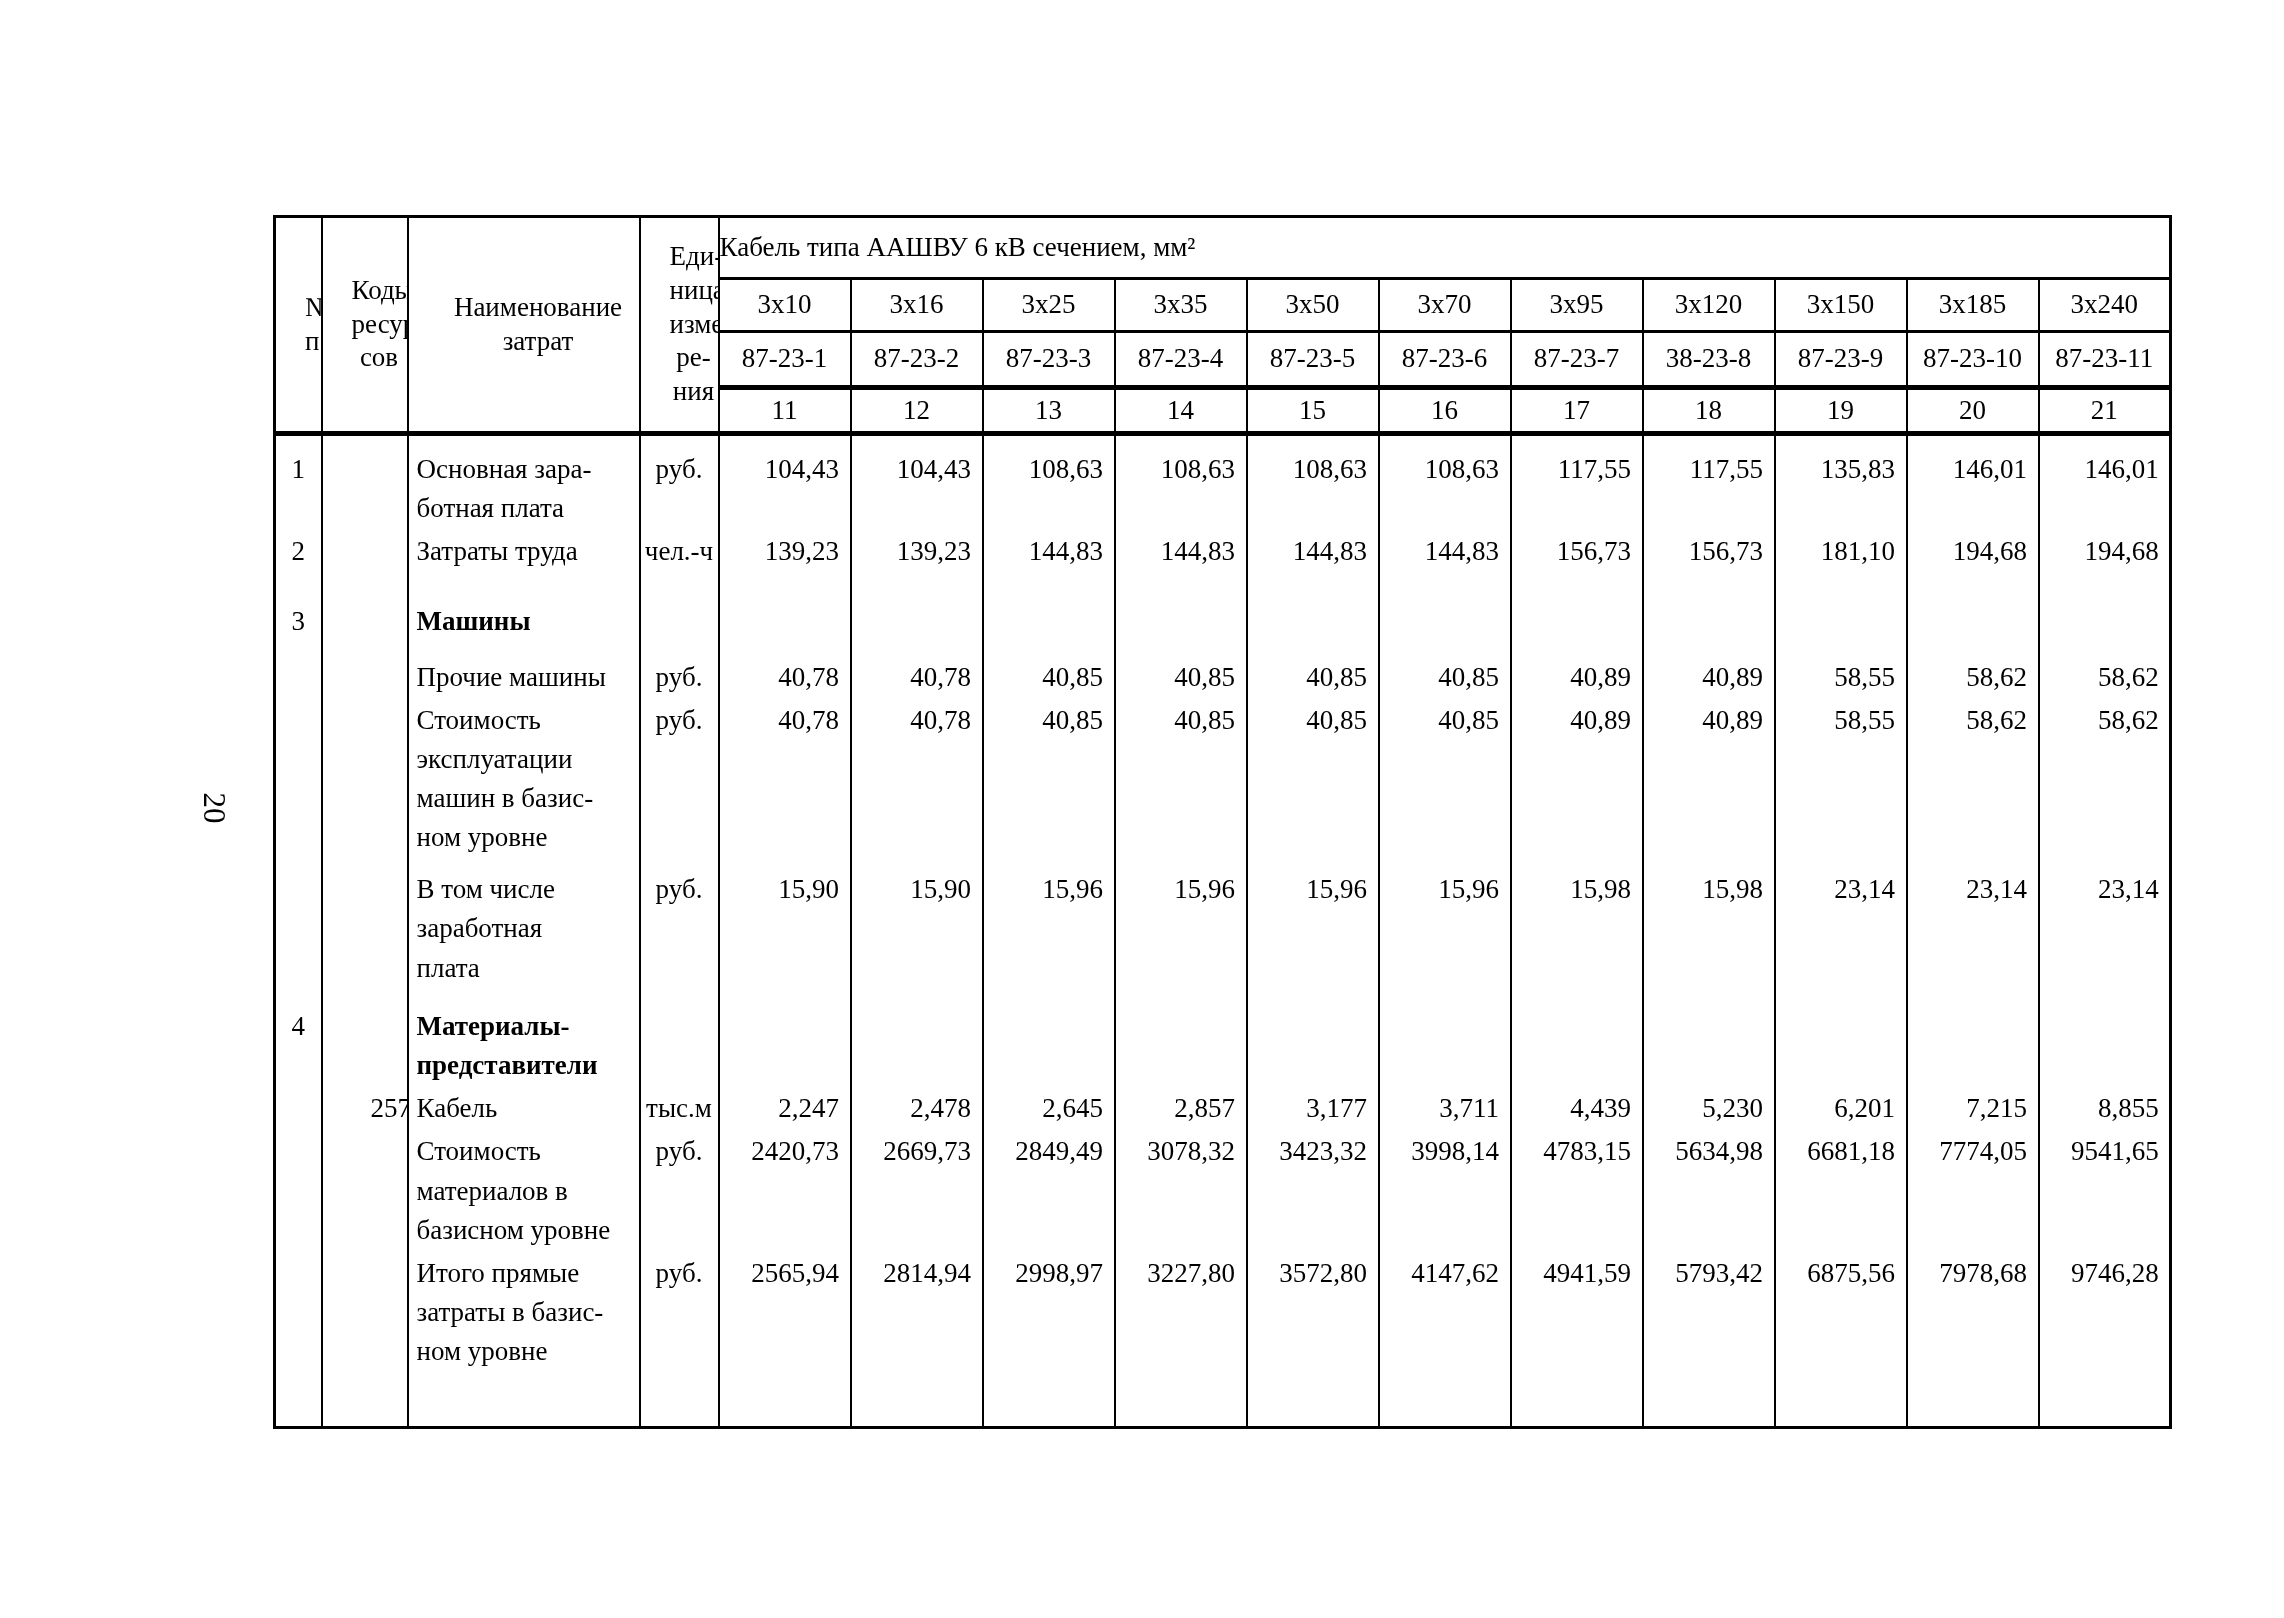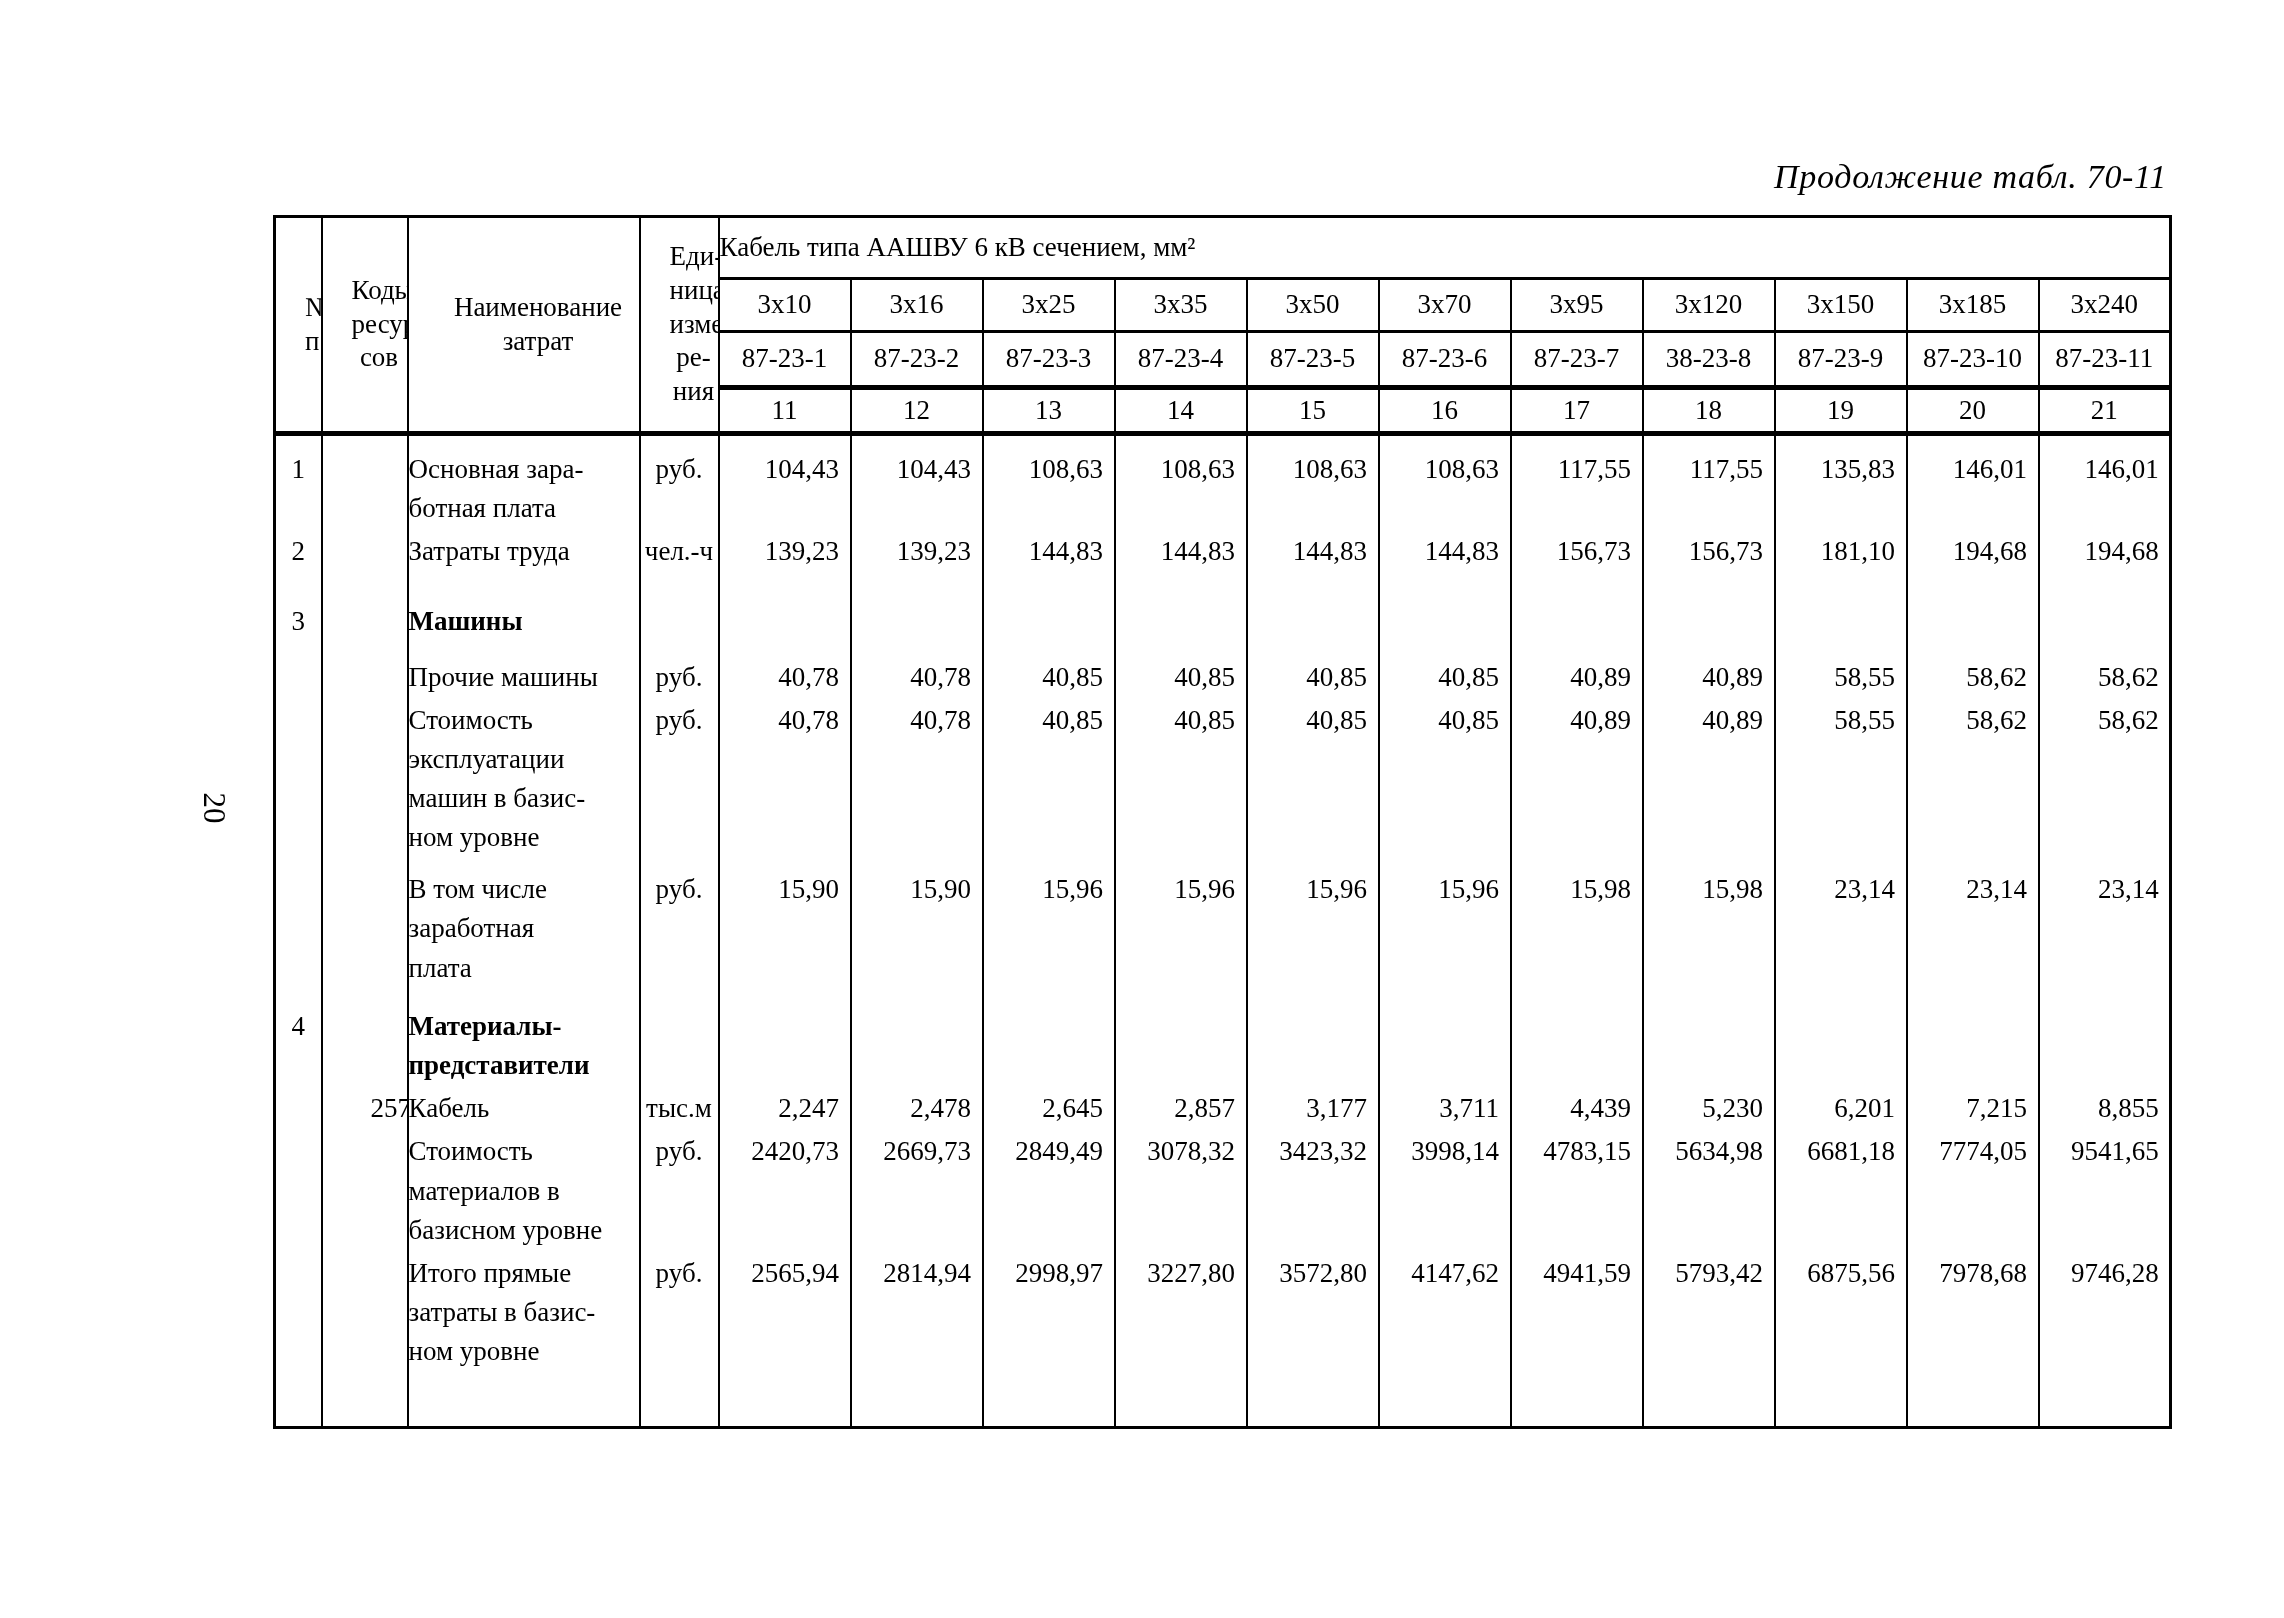--- a/index.html
+++ b/index.html
@@ -61,38 +61,37 @@
   .tbl tr.h-section th { height:53px; text-align:center; vertical-align:middle; border-bottom:3.9px solid #000; }
   .tbl tr.h-code th    { height:56px; text-align:center; vertical-align:middle; border-bottom:5.9px solid #000; }
   .tbl tr.h-colnum th  { height:46px; text-align:center; vertical-align:middle; border-bottom:5.9px solid #000; }
   
   .tbl tbody td {
     border-top:none; border-bottom:none;
     vertical-align:top;
   }
   .tbl td.c-num  { text-align:center; }
   .tbl td.c-code { text-align:center;padding-left:48px; }
-  .tbl td.c-name { text-align:left; padding-left:0; white-space:pre-line; }
+  .tbl td.c-name { text-align:left; padding-left:8px; white-space:pre-line; }
   .tbl td.c-unit { text-align:center; white-space:pre-line; }
   .tbl td.c-val  { text-align:right; padding-right:10.4px; }
   tr.bold-name td.c-name { font-weight:bold; }
   tr.g1 td { padding-top:14.3px; }
   tr.g2 td { padding-top:3.9px;  }
   tr.g3 td { padding-top:30px; }
   tr.g4 td { padding-top:17px; }
   tr.g5 td { padding-top:13px; }
   tr.g6 td { padding-top:19.5px; }
   tr.last td { padding-bottom:55px; }
 </style>
 </head>
 <body>
 
 <div class="page">
 
-  <div class="doc-title">Продолжение табл. 70-11</div>
 
   <div class="side-page-number">20</div>
 
   <table class="tbl">
     <colgroup>
       <col style="width:47px">
         <col style="width:86px">
         <col style="width:232px">
         <col style="width:79px">
       <col style="width:132px">

